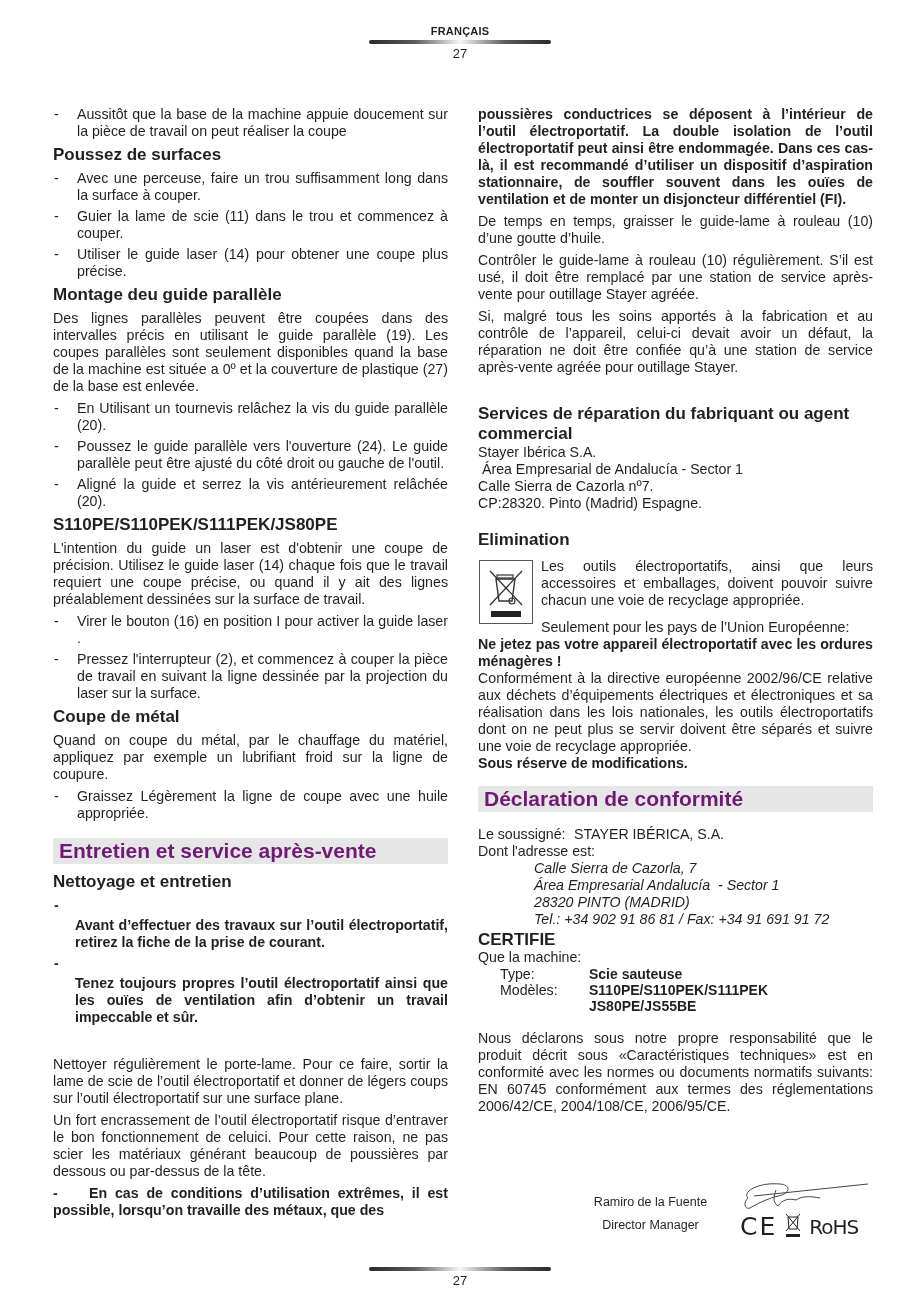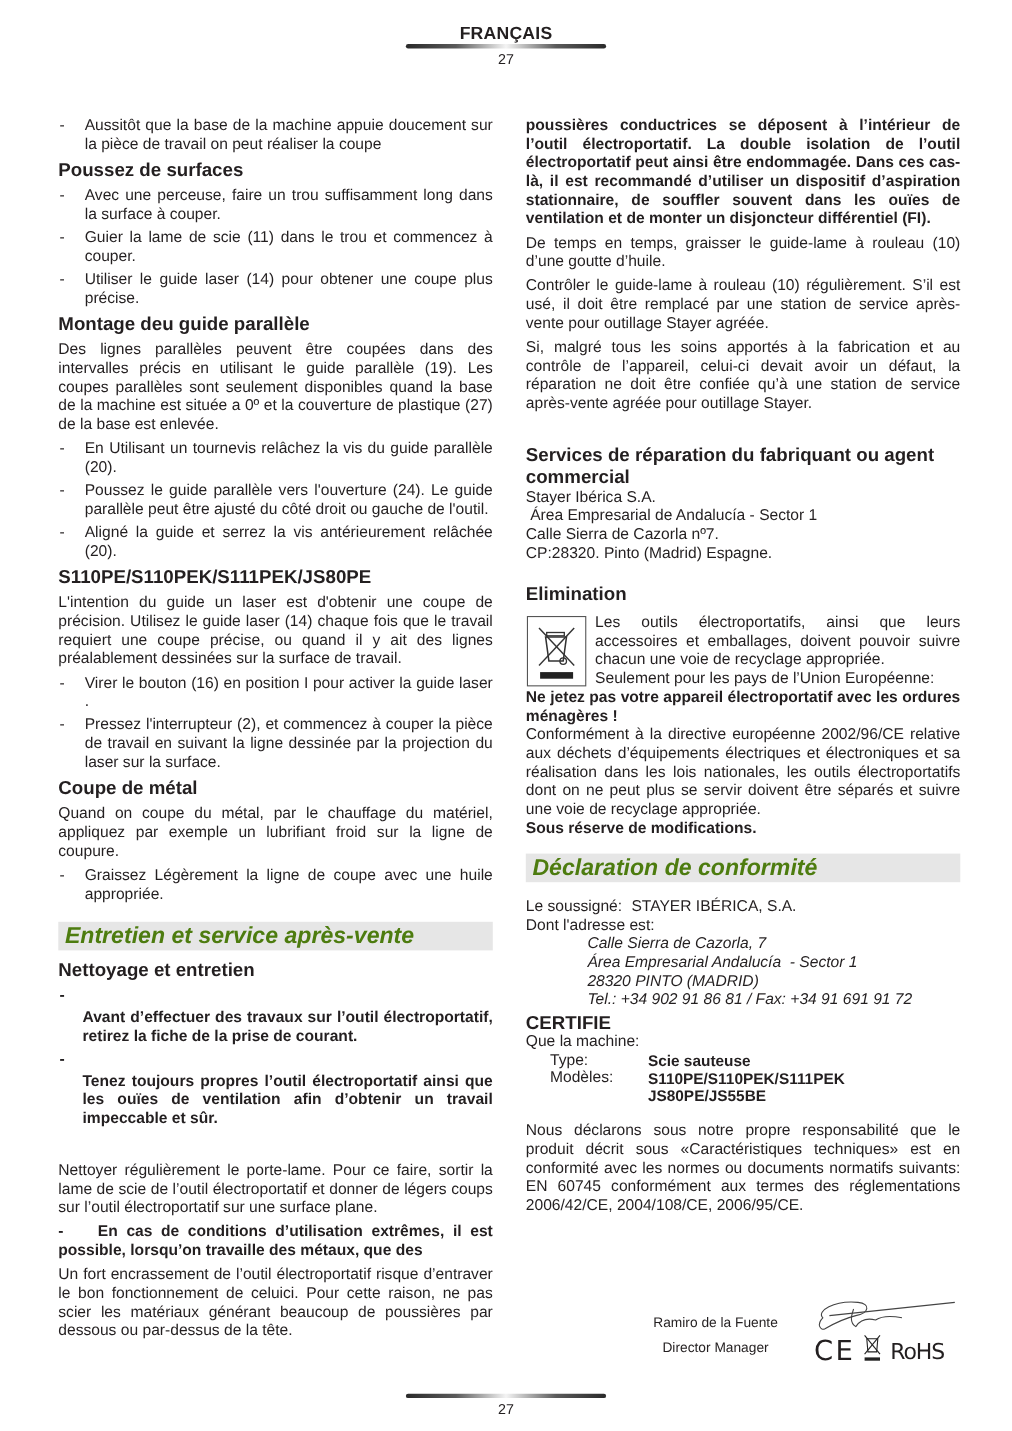--- a/index.html
+++ b/index.html
@@ -1,33 +1,33 @@
 <!DOCTYPE html>
 <html><head>
   <meta charset="utf-8">
   <style>
     * { box-sizing: border-box; margin: 0; padding: 0; }
     html, body { width: 920px; height: 1301px; background: #ffffff; overflow: hidden; }
     body { position: relative; font-family: "Liberation Sans", sans-serif; color: #231f20; font-size: 14.2px; line-height: 17px; }
 
     .header { position: absolute; top: 24px; left: 0; width: 920px; text-align: center; }
-    .lang { font-weight: bold; font-size: 16px; letter-spacing: 0.2px; line-height: 14px; }
+    .lang { font-weight: bold; font-size: 11px; letter-spacing: 0.2px; line-height: 14px; }
     .rule { width: 182px; height: 4px; margin: 2px auto 2px; border-radius: 2px;
       background: linear-gradient(to right, #2a2a2a 0%, #5a5a5a 25%, #f4f4f4 50%, #5a5a5a 75%, #2a2a2a 100%); }
     .pnum { font-size: 13px; line-height: 16px; }
     .footer { position: absolute; top: 1265px; left: 0; width: 920px; text-align: center; }
 
     .col { position: absolute; top: 106px; width: 395px; }
     .col-left { left: 53px; }
     .col-right { left: 478px; }
 
     .p { text-align: justify; margin-bottom: 5px; }
     .b { font-weight: bold; }
     .h2 { font-weight: bold; font-size: 17px; line-height: 20px; margin: 5px 0 5px; }
-    .h-band { background: #e6e6e6; font-weight: bold; font-size: 21px; line-height: 26px; padding: 0 6px; margin: 16px 0 8px; color: #4d7c0f; font-style: italic; }
+    .h-band { background: #e6e6e6; font-weight: bold; font-size: 21px; line-height: 26px; padding: 0 6px; margin: 16px 0 8px; color: #701a75; }
 
     .li { display: flex; margin-bottom: 4px; }
     .li .dash { width: 24px; flex: none; padding-left: 1px; }
     .li .txt { flex: 1; text-align: justify; }
     .li.bold .dash { width: 22px; font-weight: bold; }
     .li.bold .txt { font-weight: bold; margin-top: 20px; }
 
     .addr { line-height: 17px; }
 
     .weee-block { position: relative; margin-top: 8px; }
@@ -114,22 +114,22 @@
   <div class="li bold">
       <span class="dash">-</span>
       <span class="txt">Avant d’effectuer des travaux sur l’outil électroportatif, retirez la fiche de la prise de courant.</span>
     </div>
   <div class="li bold">
       <span class="dash">-</span>
       <span class="txt">Tenez toujours propres l’outil électroportatif ainsi que les ouïes de ventilation afin d’obtenir un travail impeccable et sûr.</span>
     </div>
   <div style="height:26px"></div>
   <div class="p">Nettoyer régulièrement le porte-lame. Pour ce faire, sortir la lame de scie de l’outil électroportatif et donner de légers coups sur l’outil électroportatif sur une surface plane.</div>
+  <div class="p">Un fort encrassement de l’outil électroportatif risque d’entraver le bon fonctionnement de celuici. Pour cette raison, ne pas scier les matériaux générant beaucoup de poussières par dessous ou par-dessus de la tête.</div>
   <div class="p b" style="white-space:pre-wrap">-    En cas de conditions d’utilisation extrêmes, il est possible, lorsqu’on travaille des métaux, que des</div>
-  <div class="p">Un fort encrassement de l’outil électroportatif risque d’entraver le bon fonctionnement de celuici. Pour cette raison, ne pas scier les matériaux générant beaucoup de poussières par dessous ou par-dessus de la tête.</div>
 </div>
 
 <div class="col col-right">
   <div class="p b">poussières conductrices se déposent à l’intérieur de l’outil électroportatif. La double isolation de l’outil électroportatif peut ainsi être endommagée. Dans ces cas-là, il est recommandé d’utiliser un dispositif d’aspiration stationnaire, de souffler souvent dans les ouïes de ventilation et de monter un disjoncteur différentiel (FI).</div>
   <div class="p">De temps en temps, graisser le guide-lame à rouleau (10) d’une goutte d’huile.</div>
   <div class="p">Contrôler le guide-lame à rouleau (10) régulièrement. S’il est usé, il doit être remplacé par une station de service après-vente pour outillage Stayer agréée.</div>
   <div class="p">Si, malgré tous les soins apportés à la fabrication et au contrôle de l’appareil, celui-ci devait avoir un défaut, la réparation ne doit être confiée qu’à une station de service après-vente agréée pour outillage Stayer.</div>
 
   <div style="height:18px"></div>
   <div class="h2" style="margin-bottom:0">Services de réparation du fabriquant ou agent commercial</div>
@@ -145,21 +145,21 @@
     <div class="weee-box">
       <svg width="36" height="52" viewBox="0 0 36 52">
         <rect x="9" y="8" width="16" height="3" fill="none" stroke="#333" stroke-width="1.2"></rect>
         <path d="M8 12 L27 12 L24 34 L11 34 Z" fill="none" stroke="#333" stroke-width="1.4"></path>
         <circle cx="24" cy="34" r="3" fill="none" stroke="#333" stroke-width="1.2"></circle>
         <line x1="2" y1="4" x2="34" y2="38" stroke="#333" stroke-width="1.3"></line>
         <line x1="34" y1="4" x2="2" y2="38" stroke="#333" stroke-width="1.3"></line>
         <rect x="3" y="44" width="30" height="6" fill="#222"></rect>
       </svg>
     </div>
-    <div class="p" style="margin-bottom:0">Les outils électroportatifs, ainsi que leurs accessoires et emballages, doivent pouvoir suivre chacun une voie de recyclage appropriée.</div>
+    <div class="p" style="margin-bottom:10px">Les outils électroportatifs, ainsi que leurs accessoires et emballages, doivent pouvoir suivre chacun une voie de recyclage appropriée.</div>
     <div>Seulement pour les pays de l’Union Européenne:</div>
     <div class="b" style="text-align:justify">Ne jetez pas votre appareil électroportatif avec les ordures ménagères !</div>
     <div style="clear:both"></div>
     <div class="p" style="margin-bottom:0">Conformément à la directive européenne 2002/96/CE relative aux déchets d’équipements électriques et électroniques et sa réalisation dans les lois nationales, les outils électroportatifs dont on ne peut plus se servir doivent être séparés et suivre une voie de recyclage appropriée.</div>
     <div class="b">Sous réserve de modifications.</div>
   </div>
 
   <div class="h-band" style="margin-top:14px;margin-bottom:14px">Déclaration de conformité</div>
   <div class="decl-row">
     <span style="width:96px">Le soussigné:</span>

